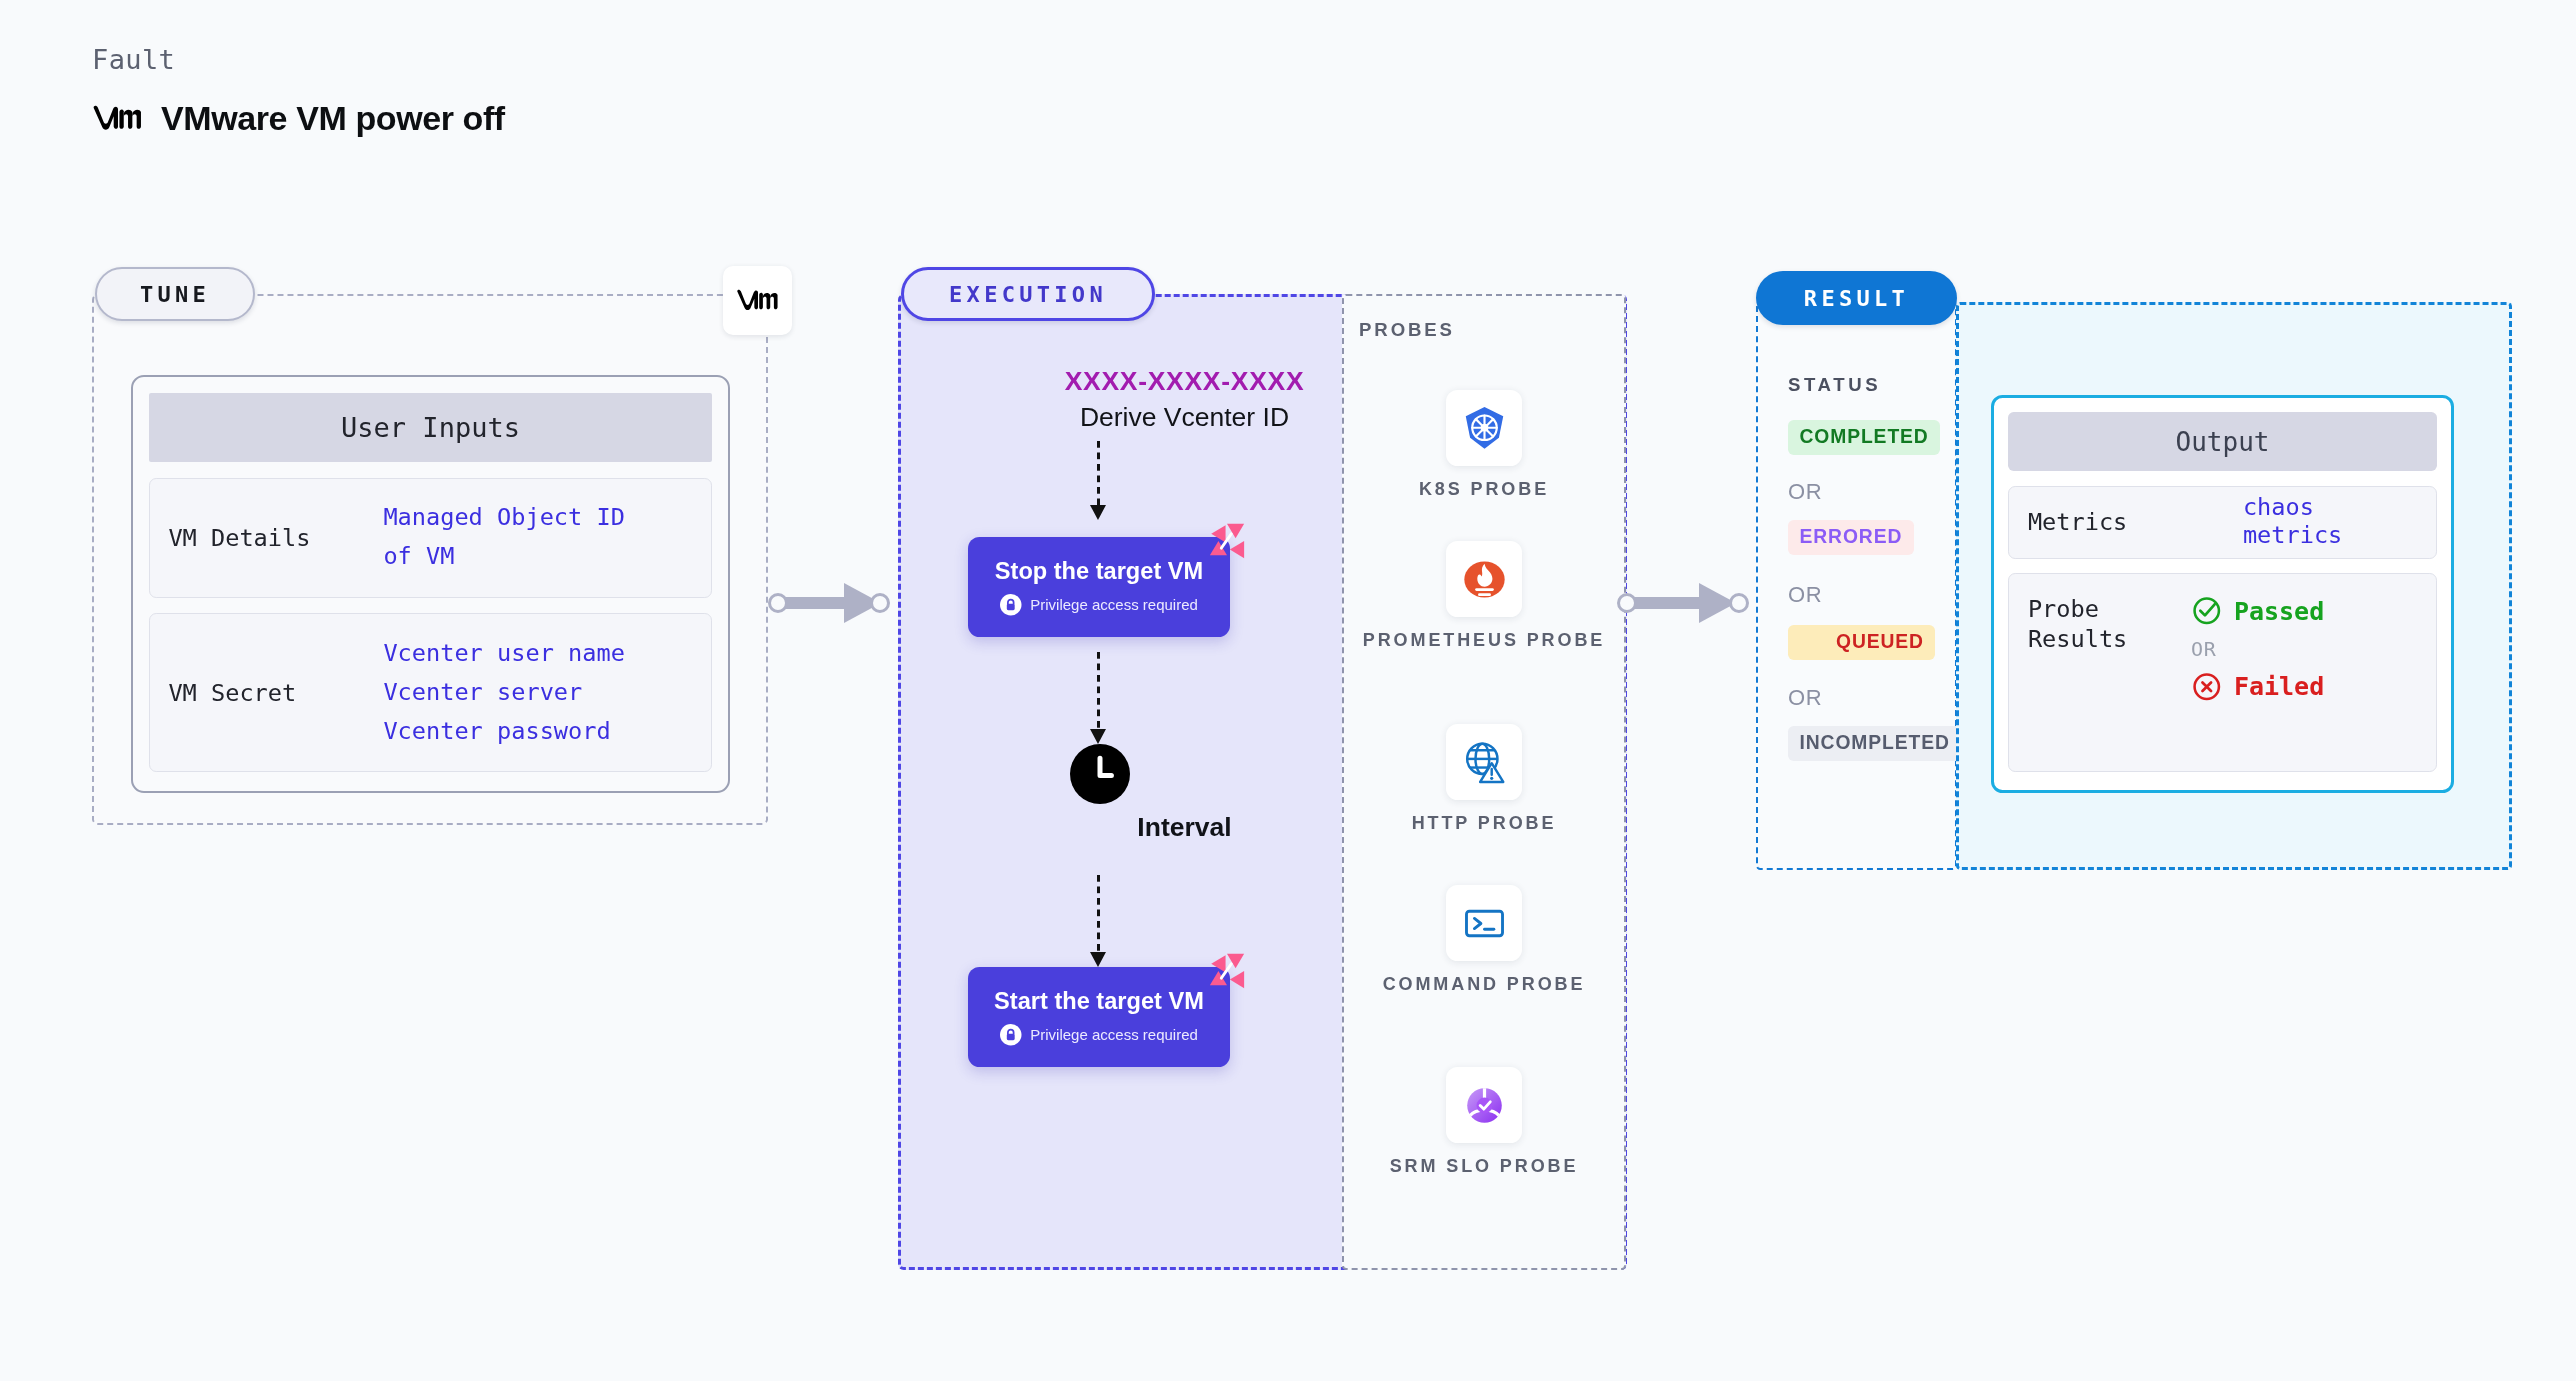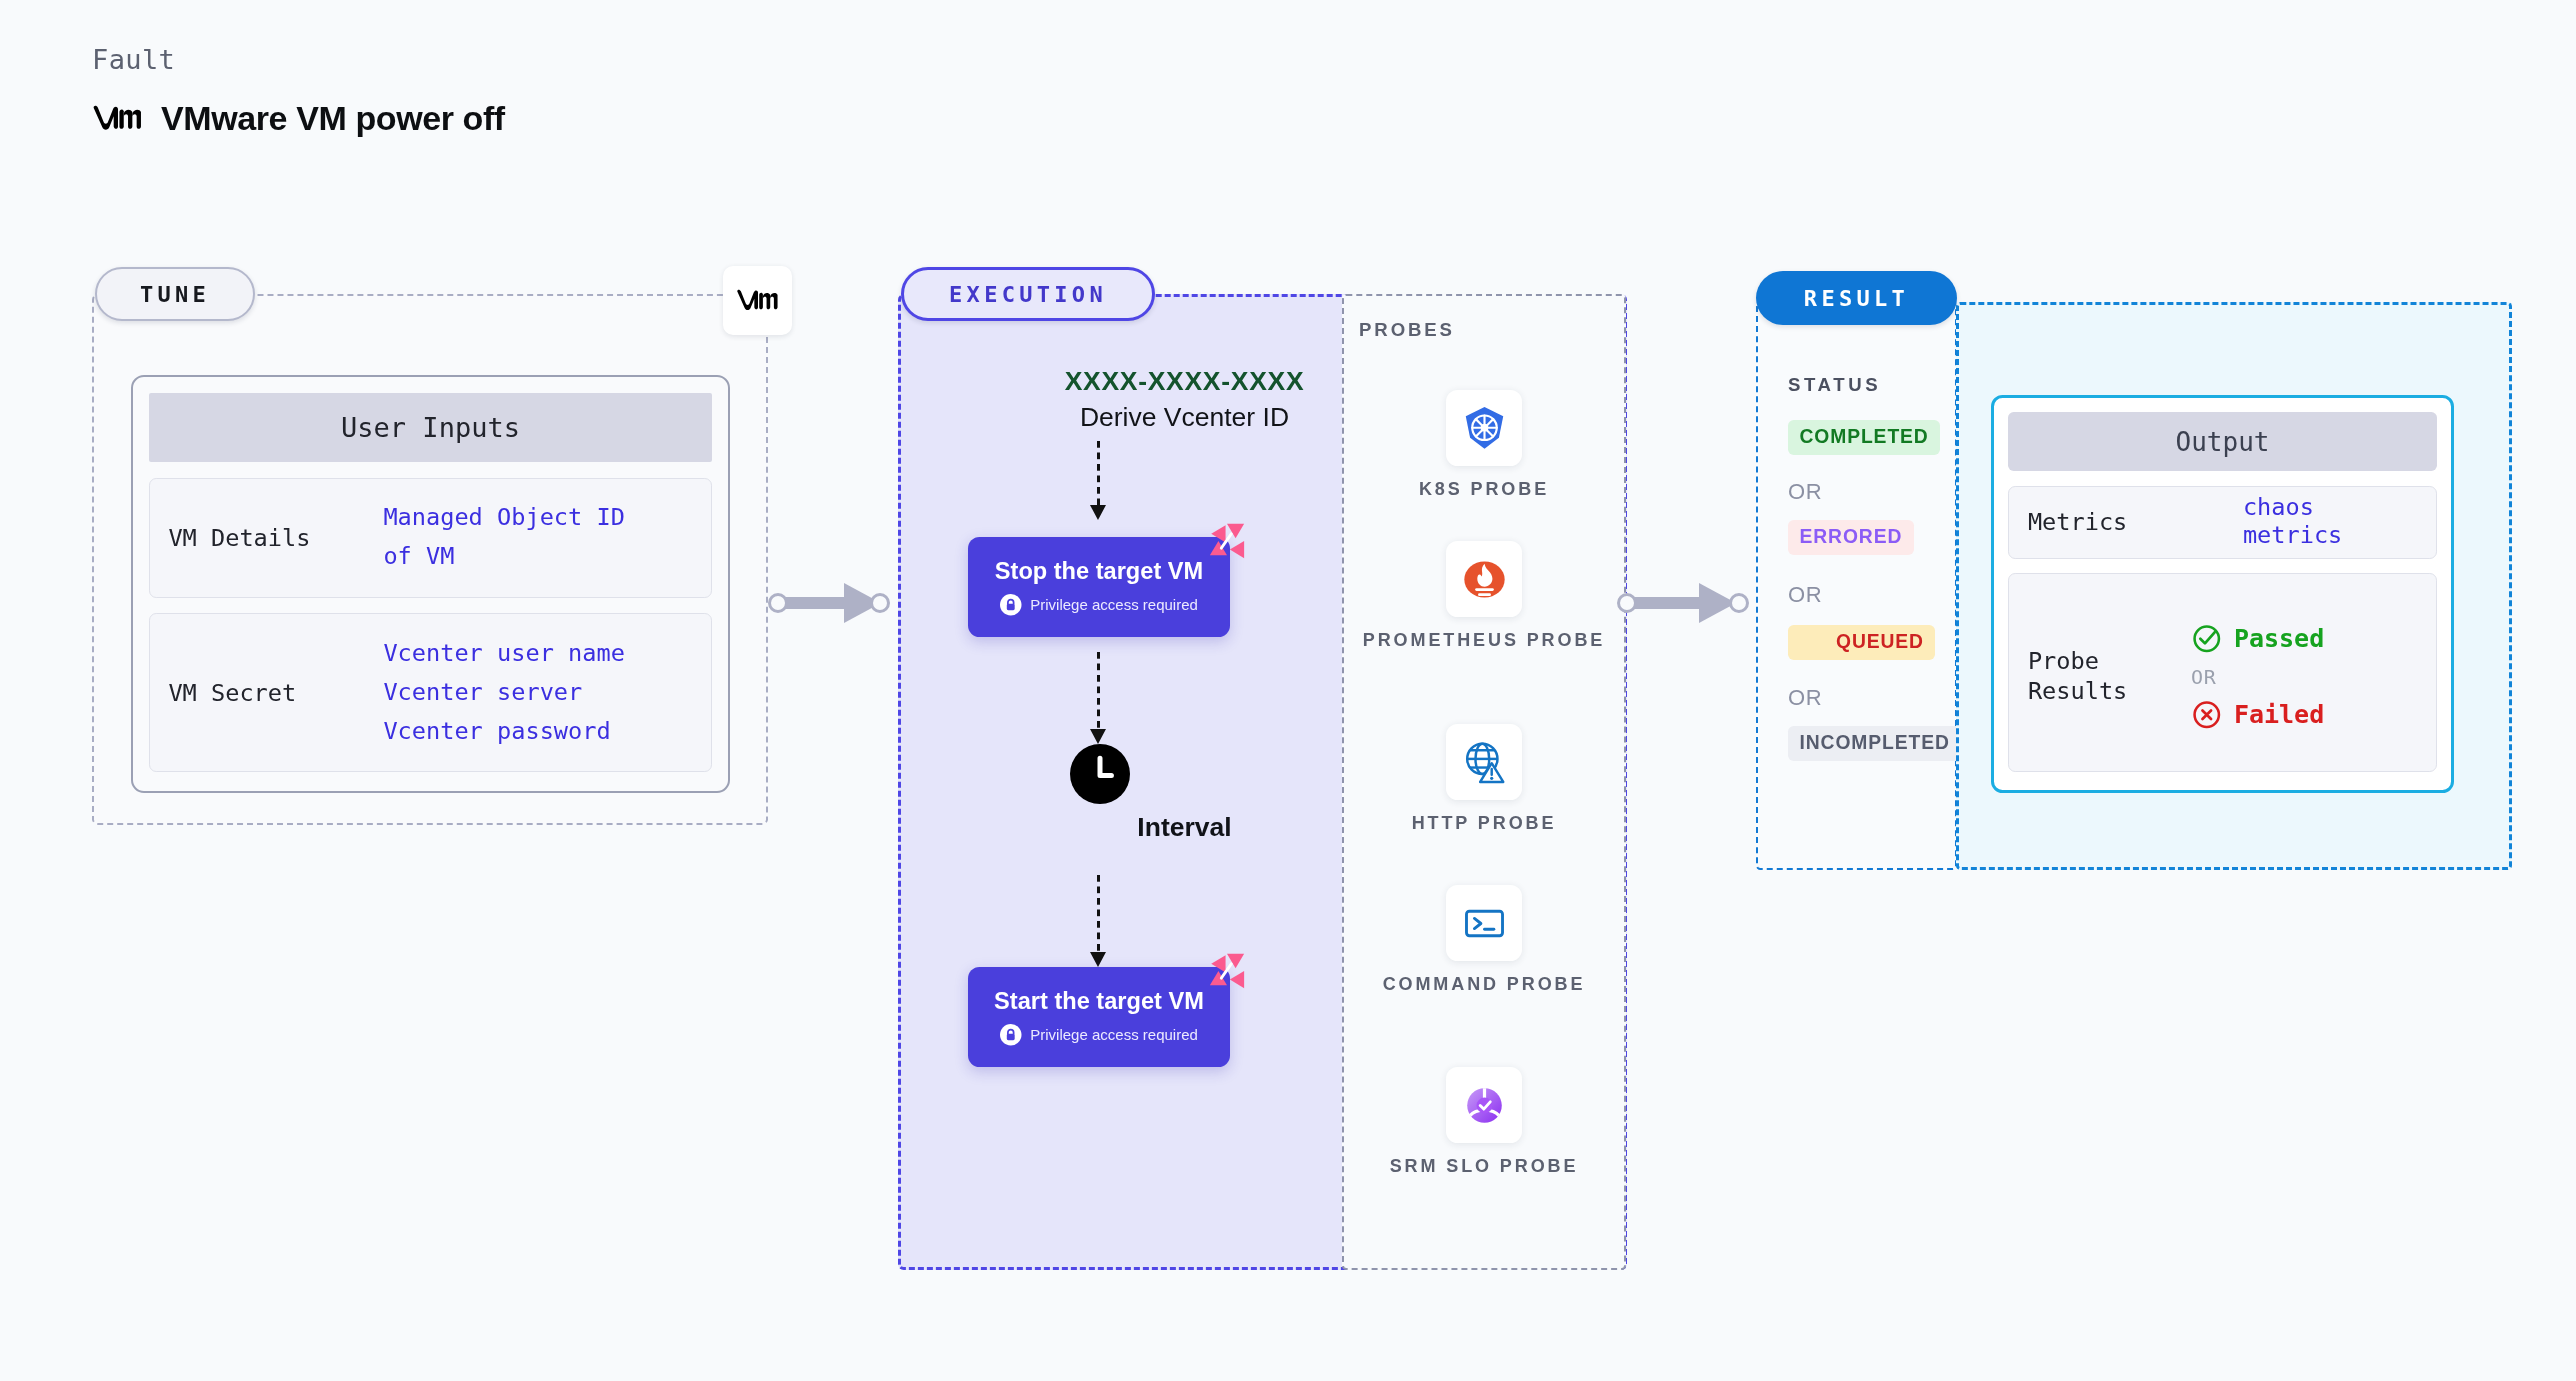--- a/index.html
+++ b/index.html
@@ -90,21 +90,21 @@
   #execution-panel {
     position: absolute; left: 898px; top: 294px; width: 729px; height: 976px;
     border: 3.6px dashed #4f46e5; border-radius: 5.7px; background: #e5e5fa;
   }
   #execution-pill {
     left: 901px; top: 267px; width: 254px; height: 54px;
     border: 3.6px solid #4f46e5; background: #e8e8fb; color: #4338ca; font-size: 22px;
   }
   #derive-id {
     position: absolute; left: 898px; top: 366px; width: 573px;
-    text-align: center; font-size: 26.5px; font-weight: bold; color: #14532d; letter-spacing: 0.7px;
+    text-align: center; font-size: 26.5px; font-weight: bold; color: #a21caf; letter-spacing: 0.7px;
   }
   #derive-label {
     position: absolute; left: 898px; top: 402px; width: 573px;
     text-align: center; font-size: 26.5px; font-weight: normal; color: #111318;
   }
   .dotted-arrow { position: absolute; width: 2.9px; z-index: 3; }
   .dotted-arrow .line {
     position: absolute; left: 0; top: 0; width: 2.9px; bottom: 14.3px;
     background-image: linear-gradient(to bottom, #111 60%, transparent 40%);
     background-size: 2.9px 11.5px; background-repeat: repeat-y;
@@ -194,21 +194,21 @@
   #output-card {
     position: absolute; left: 1991px; top: 395px; width: 463px; height: 398px;
     border: 3.6px solid #1bade2; border-radius: 11.5px; background: #fff; padding: 14.3px;
   }
   #output-header {
     height: 59px; background: #d6d7e4; border-radius: 5.7px;
     display: flex; align-items: center; justify-content: center;
     font-family: "DejaVu Sans Mono", monospace; font-size: 26px; color: #3b4050;
   }
   #row-metrics { height: 73px; margin-top: 14.3px; }
-  #row-probe-results { height: 199px; margin-top: 14.3px; align-items: center; padding-top: 21.5px; }
+  #row-probe-results { height: 199px; margin-top: 14.3px; align-items: flex-start; padding-top: 21.5px; }
   #row-probe-results .io-label { width: 163px; line-height: 1.25; }
   .result-line { display: flex; align-items: center; gap: 11.5px; }
   .result-line .txt { font-size: 25px; font-weight: bold; }
   .result-line.passed .txt { color: #16a31f; }
   .result-line.failed .txt { color: #d91f1f; }
   #probe-or { font-size: 20px; color: #9aa0ad; margin: 10px 0; letter-spacing: 0.7px; }
 </style>
 </head>
 <body>
 

